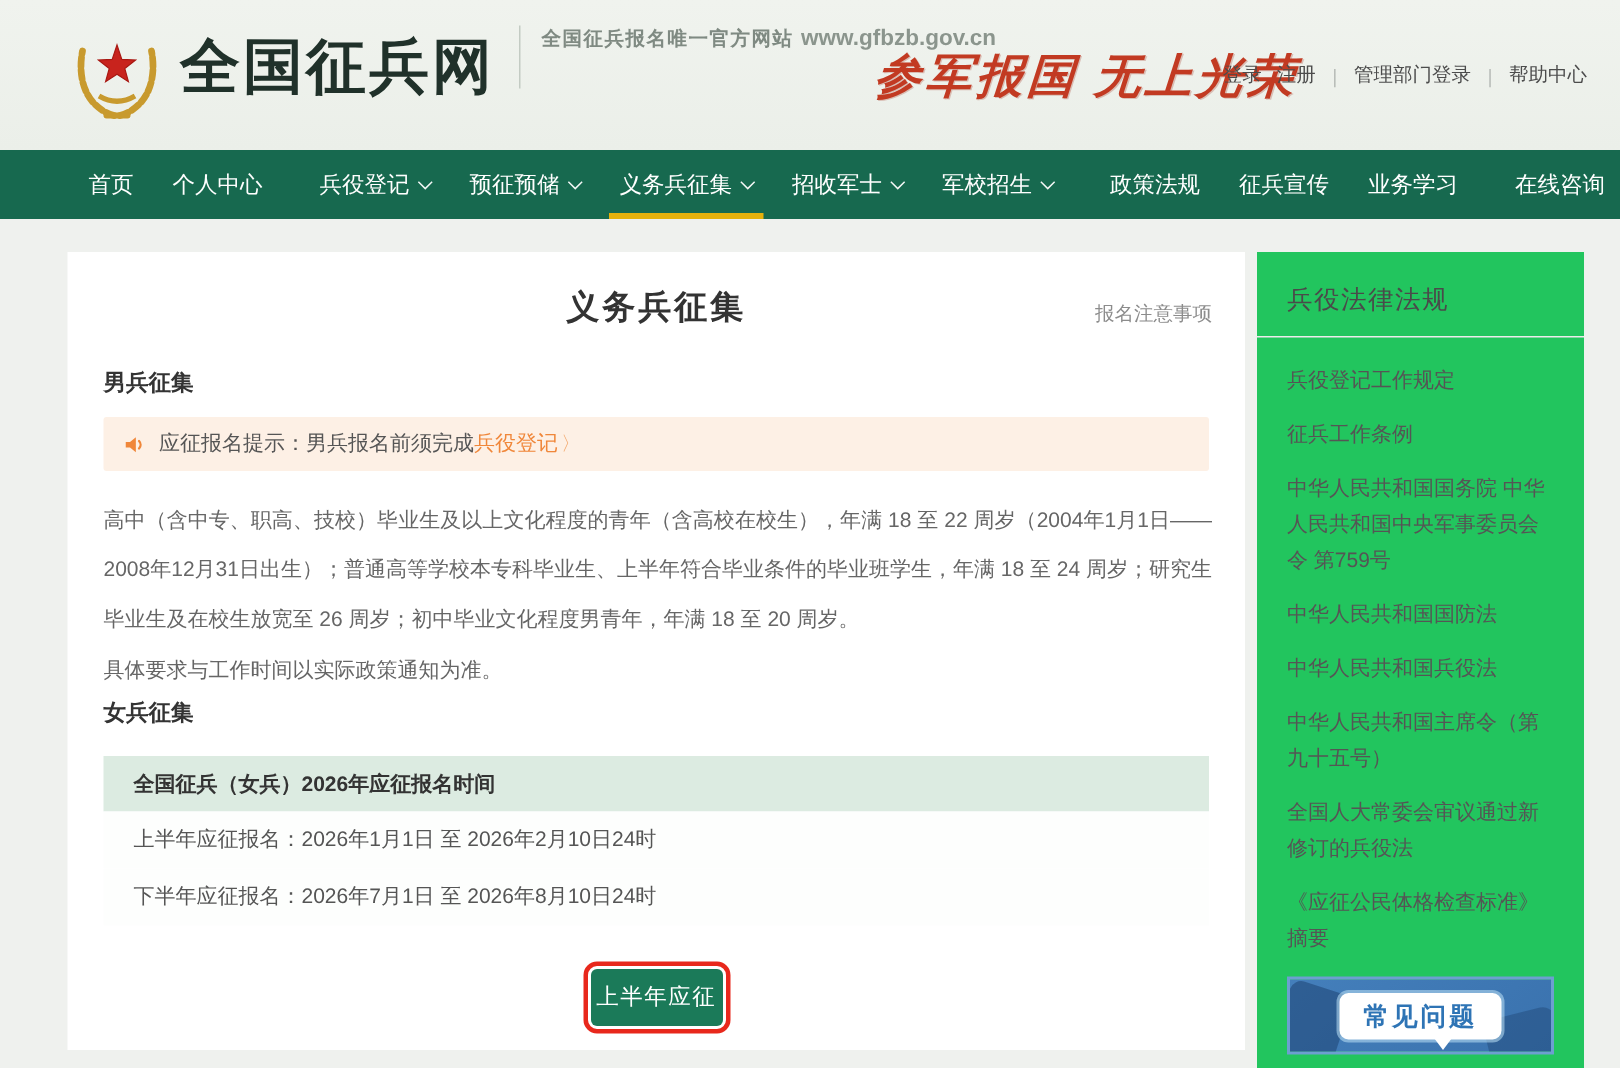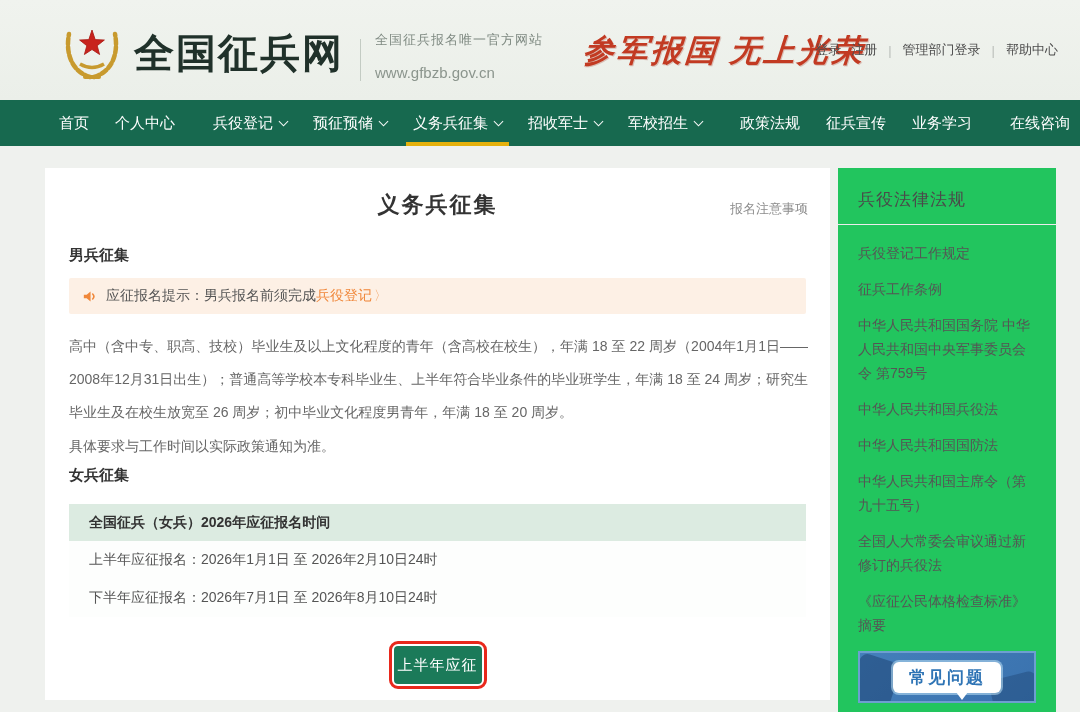--- a/index.html
+++ b/index.html
@@ -10,29 +10,29 @@
     position:relative;
     overflow:hidden;
     color:#333;
   }
 
   
   .header {
     position:absolute; top:0; left:0; width:1080px; height:100px;
     background:linear-gradient(180deg,#f0f3ee 0%, #ebefe9 100%);
   }
-  .logo-group { position:absolute; left:60px; top:17px; display:flex; align-items:flex-end; }
+  .logo-group { position:absolute; left:46px; top:17px; display:flex; align-items:flex-start; }
   .emblem { width:64px; height:64px; }
   .site-name {
     font-size:40px; font-weight:bold; color:#20312a;
     letter-spacing:2px; margin-left:10px;
     font-family:"Liberation Serif","DejaVu Serif",serif;
   }
   .logo-divider { width:1px; height:42px; background:#c3cbc3; margin:0 14px 0 16px; }
-  .tagline { display:flex; flex-direction:column; justify-content:center; gap:15px; }
+  .tagline { display:flex; flex-direction:row; justify-content:center; gap:5px;font-weight:bold; }
   .tagline-cn { font-size:13px; color:#7f8a82; letter-spacing:1px; }
   .tagline-url { font-size:15px; color:#8b958d; }
   .slogan {
     position:absolute; left:583px; top:30px;
     font-size:31px; font-weight:bold; font-style:italic;
     color:#c23a22;
     font-family:"Liberation Serif","DejaVu Serif",serif;
     letter-spacing:3px;
     transform:skewX(-4deg);
     text-shadow:1px 1px 0 rgba(160,40,20,0.25);
@@ -281,22 +281,22 @@
   </div>
 </div>
 
 <div class="side-card">
   <div class="side-title">兵役法律法规</div>
   <div class="side-divider"></div>
   <ul class="side-list">
     <li>兵役登记工作规定</li>
     <li>征兵工作条例</li>
     <li>中华人民共和国国务院 中华人民共和国中央军事委员会令 第759号</li>
+    <li>中华人民共和国国防法</li>
     <li>中华人民共和国兵役法</li>
-    <li>中华人民共和国国防法</li>
     <li>中华人民共和国主席令（第九十五号）</li>
     <li>全国人大常委会审议通过新修订的兵役法</li>
     <li>《应征公民体格检查标准》摘要</li>
   </ul>
   <div class="faq-banner">
     <div class="silhouette1"></div>
     <div class="silhouette2"></div>
     <div class="faq-bubble">常见问题</div>
   </div>
 </div>

